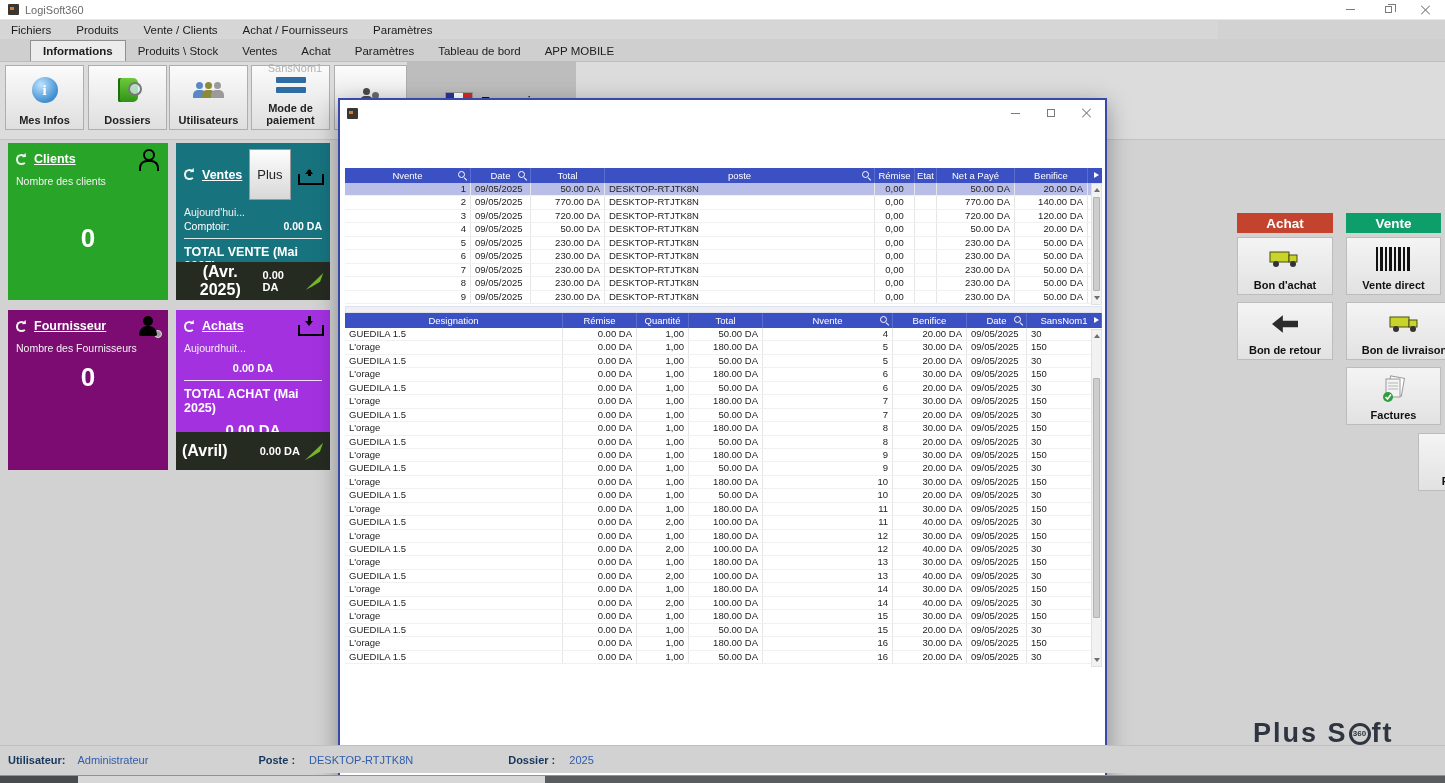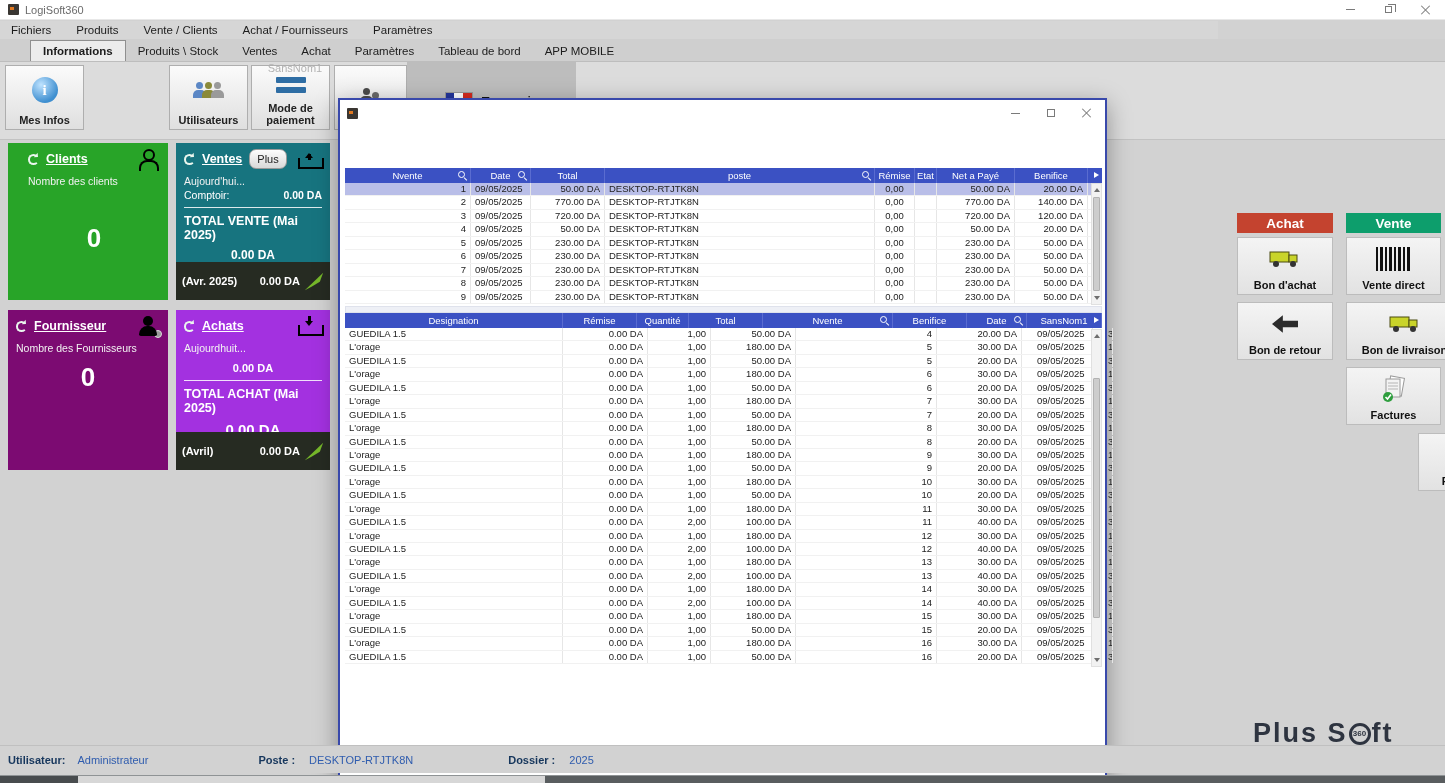--- a/index.html
+++ b/index.html
@@ -69,37 +69,37 @@
   .fill-person::after { content:""; position:absolute; left:1px; top:10px; width:18px; height:10px; background:#000; border-radius:9px 9px 2px 2px; }
   .fill-person .badge { position:absolute; right:-2px; bottom:-2px; width:8px; height:8px; border-radius:50%; background:#9a9a9a; border:1px solid #ddd; }
   .tray { position:relative; width:24px; height:20px; }
   .tray::after { content:""; position:absolute; left:0; bottom:0; width:22px; height:9px; border:2.5px solid #000; border-top:none; }
   .tray .arr { position:absolute; left:7px; top:0; }
   .arr-up::before { content:""; position:absolute; left:0; top:0; border:4px solid transparent; border-bottom:5px solid #000; }
   .arr-up::after { content:""; position:absolute; left:3px; top:5px; width:2.5px; height:6px; background:#000; }
   .arr-dn::before { content:""; position:absolute; left:0; top:5px; border:4px solid transparent; border-top:5px solid #000; }
   .arr-dn::after { content:""; position:absolute; left:3px; top:0px; width:2.5px; height:6px; background:#000; }
 
-  .p-clients { left:8px; top:143px; width:160px; height:157px; background:#28a428;padding-left:12px; }
+  .p-clients { left:8px; top:143px; width:160px; height:157px; background:#28a428; }
   .p-ventes { left:176px; top:143px; width:154px; height:157px; background:#17747f; }
   .p-fourn { left:8px; top:310px; width:160px; height:160px; background:#7c0b72; }
   .p-achats { left:176px; top:310px; width:154px; height:160px; background:#a331e0; }
   .panel .sub { font-size:10.5px; padding:4px 8px 0; color:#f2f2f2; }
   .panel .bigzero { font-size:26px; font-weight:bold; text-align:center; }
   .p-clients .bigzero { margin-top:36px; }
   .p-fourn .bigzero { margin-top:8px; }
-  .plus-btn { font-size:11px; color:#222; background:linear-gradient(#fdfdfd,#d8d8d8); border:1px solid #9a9a9a; padding:3px 7px; border-radius:7px; }
+  .plus-btn { font-size:13px; color:#222; background:linear-gradient(#fdfdfd,#d8d8d8); border:1px solid #9a9a9a; padding:17px 7px; border-radius:0; }
   .kv { display:flex; justify-content:space-between; padding:2px 8px 0; font-size:10.5px; }
   .kv b { font-size:10.5px; }
   .hr { border-top:1px solid rgba(255,255,255,.85); margin:6px 8px 4px; }
   .total-lbl { font-size:12.5px; font-weight:bold; padding:2px 8px 0; }
   .total-val { font-size:12px; font-weight:bold; text-align:center; padding-top:6px; }
   .p-achats .total-val { font-size:15px; }
   .panel-foot { position:absolute; left:0; bottom:0; width:100%; height:38px; background:#262b22; display:flex; align-items:center; padding:0 6px; gap:4px; }
-  .panel-foot .fl { font-size:11px; font-weight:bold;text-align:center; }
+  .panel-foot .fl { font-size:16px; font-weight:bold;text-align:center; }
   .panel-foot .fv { margin-left:auto; font-size:11px; font-weight:bold; }
   .today-center { text-align:center; font-size:11px; font-weight:bold; padding-top:8px; }
 
   
   .child-window { position:absolute; left:338px; top:98px; width:769px; height:726px; background:#fff; border:2px solid #3949ab; box-shadow:0 6px 22px rgba(0,0,0,.35); }
   .cw-titlebar { position:relative; height:26px; background:#fff; display:flex; align-items:center; }
   .cw-titlebar .app-ico { margin-left:7px; }
   .cw-ctrl { margin-left:auto; display:flex; }
   .cw-btn { width:36px; height:26px; display:flex; align-items:center; justify-content:center; }
 
@@ -111,21 +111,21 @@
   .hcell .mag { position:absolute; right:3px; top:3px; }
   .mag { position:relative; width:9px; height:9px; display:inline-block; }
   .mag::before { content:""; position:absolute; left:0; top:0; width:5px; height:5px; border:1px solid #fff; border-radius:50%; }
   .mag::after { content:""; position:absolute; left:6px; top:6px; width:3.5px; height:1.2px; background:#fff; transform:rotate(45deg); transform-origin:left center; }
   .head-arrow { position:absolute; right:3px; top:4px; width:0; height:0; border-left:5px solid #fff; border-top:3.5px solid transparent; border-bottom:3.5px solid transparent; }
 
   .t1grid { grid-template-columns:126px 60px 74px 270px 40px 22px 78px 73px 1fr; }
   .t2grid { grid-template-columns:218px 74px 52px 74px 130px 74px 60px 1fr; }
   .tbody .trow { display:grid; height:13.45px; border-bottom:1px solid #f1f1f1; background:#fff; }
   .t1body .trow { grid-template-columns:126px 60px 74px 270px 40px 22px 78px 73px 1fr; }
-  .t2body .trow { grid-template-columns:218px 74px 52px 74px 130px 74px 60px 1fr;gap:11px; }
+  .t2body .trow { grid-template-columns:218px 74px 52px 74px 130px 74px 60px 1fr; }
   .tcell { font-size:9.5px; line-height:12.5px; color:#222; border-right:1px solid #e6e6e6; overflow:hidden; white-space:nowrap; padding:0 4px; }
   .t1body .trow:first-child { background:#b9bee8; }
   .t1body .tcell:nth-child(1){ text-align:right; }
   .t1body .tcell:nth-child(2){ text-align:left; }
   .t1body .tcell:nth-child(3){ text-align:right; }
   .t1body .tcell:nth-child(4){ text-align:left; }
   .t1body .tcell:nth-child(5){ text-align:center; }
   .t1body .tcell:nth-child(7){ text-align:right; }
   .t1body .tcell:nth-child(8){ text-align:right; }
   .t2body .tcell:nth-child(1){ text-align:left; }
@@ -209,20 +209,26 @@
   <span class="tab">APP MOBILE</span>
 </div>
 
 <div class="toolbar">
   <div class="tool-btn" style="left:5px;">
     <div class="tool-ico">
         <span class="ico-info">i</span>
       </div>
     <span class="lbl">Mes Infos</span>
   </div>
+  <div class="tool-btn" style="left:88px;">
+    <div class="tool-ico">
+        <span class="ico-book"></span>
+      </div>
+    <span class="lbl">Dossiers</span>
+  </div>
   <div class="tool-btn" style="left:169px;">
     <div class="tool-ico">
       <span class="ico-users">
         <span class="person p-sm" style="--pc:#5b87c5;"></span>
           <span class="person p-sm" style="--pc:#8a8a3a; margin-left:-4px;"></span>
           <span class="person p-sm" style="--pc:#9a9a9a; margin-left:-4px;"></span>
       </span>
     </div>
     <span class="lbl">Utilisateurs</span>
   </div>

